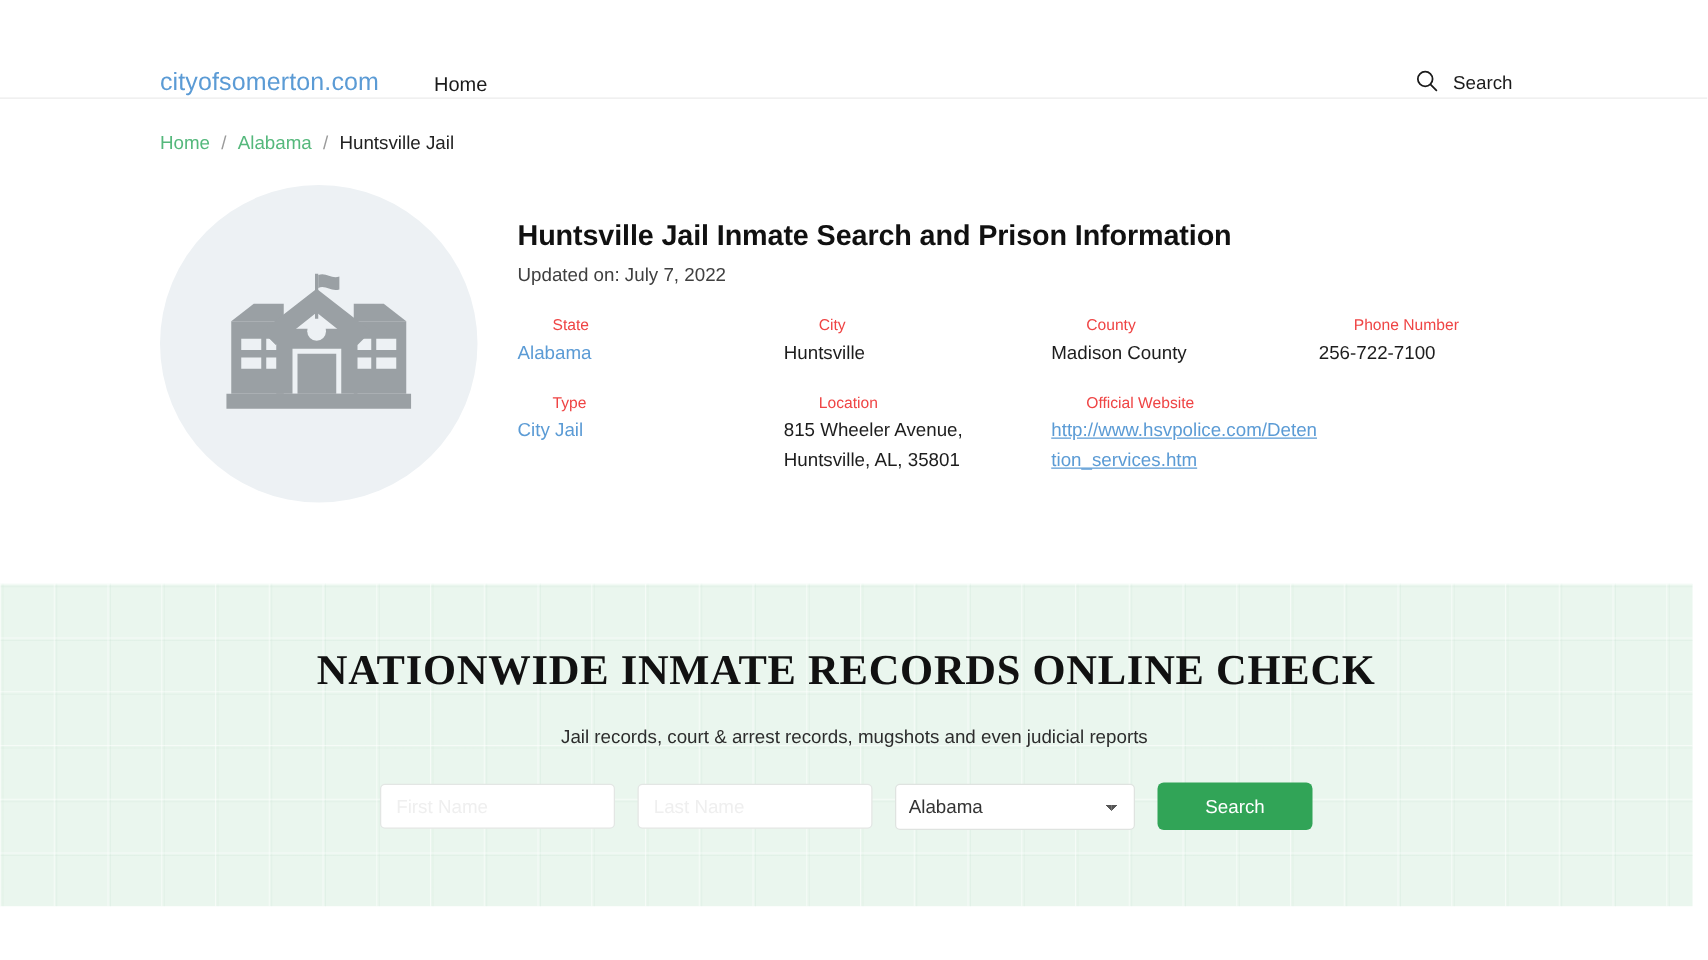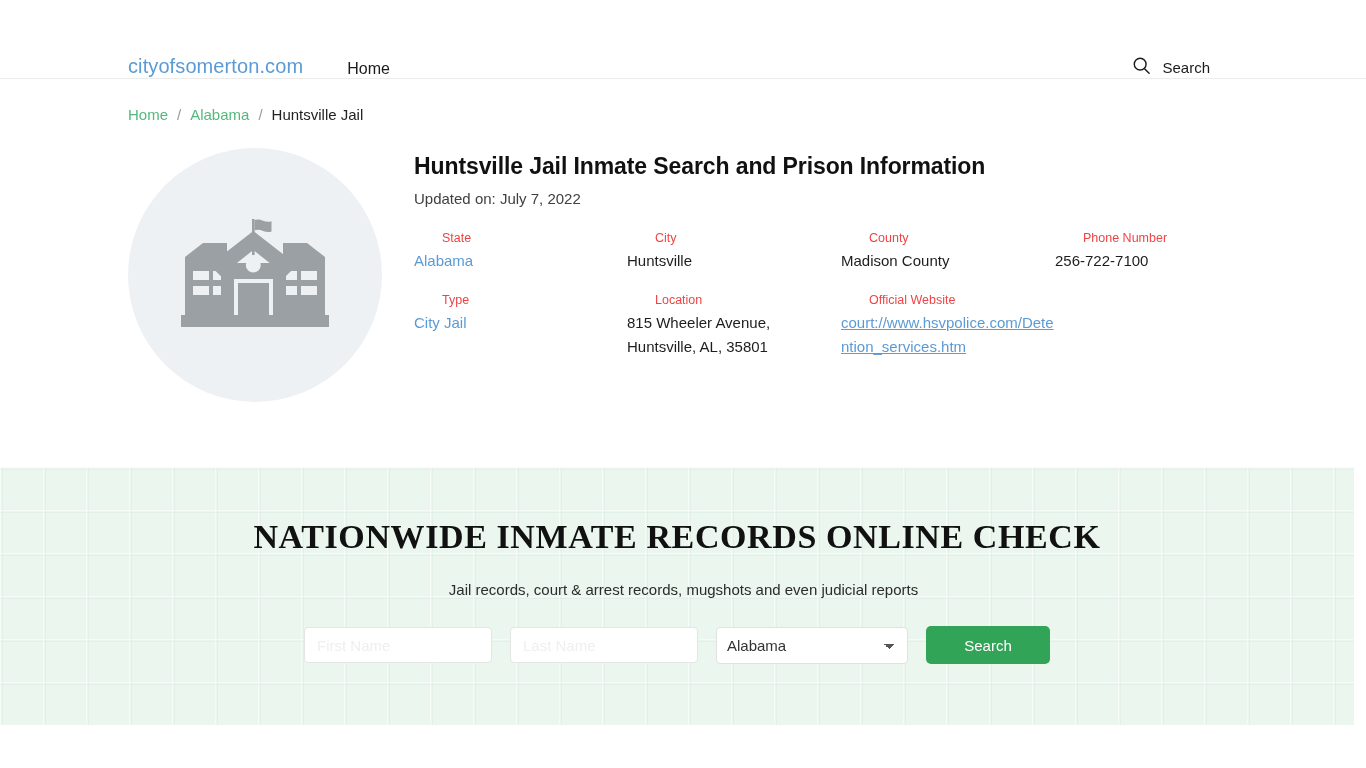--- a/index.html
+++ b/index.html
@@ -59,20 +59,21 @@
     white-space: nowrap;
   }
   .breadcrumb a { color: #55b87c; text-decoration: none; }
   .breadcrumb .sep { color: #9a9a9a; }
   .breadcrumb .current { color: #222; }
 
   
   .detail {
     display: flex;
     padding: 25px 0 0 128px;
+    align-items: center;
   }
   .thumb {
     width: 254px; height: 254px;
     border-radius: 50%;
     background: #edf1f4;
     flex: 0 0 254px;
     display: flex; align-items: center; justify-content: center;
   }
   .detail-body { padding-left: 32px; padding-top: 5px; }
   .detail-title {
@@ -294,21 +295,21 @@
         <a href="#" class="info-value link">City Jail</a>
       </div>
 
       <div>
         <div class="info-label">Location</div>
         <div class="info-value">815 Wheeler Avenue, Huntsville, AL, 35801</div>
       </div>
 
       <div>
         <div class="info-label">Official Website</div>
-        <a href="#" class="info-value url">court://www.hsvpolice.com/Detention_services.htm</a>
+        <a href="#" class="info-value url">http://www.hsvpolice.com/Detention_services.htm</a>
       </div>
 
     </div>
   </div>
 </section>
 
 <section class="promo">
   <h2 class="promo-title">NATIONWIDE INMATE RECORDS ONLINE CHECK</h2>
   <div class="promo-sub">Jail records, court &amp; arrest records, mugshots and even judicial reports</div>
 

